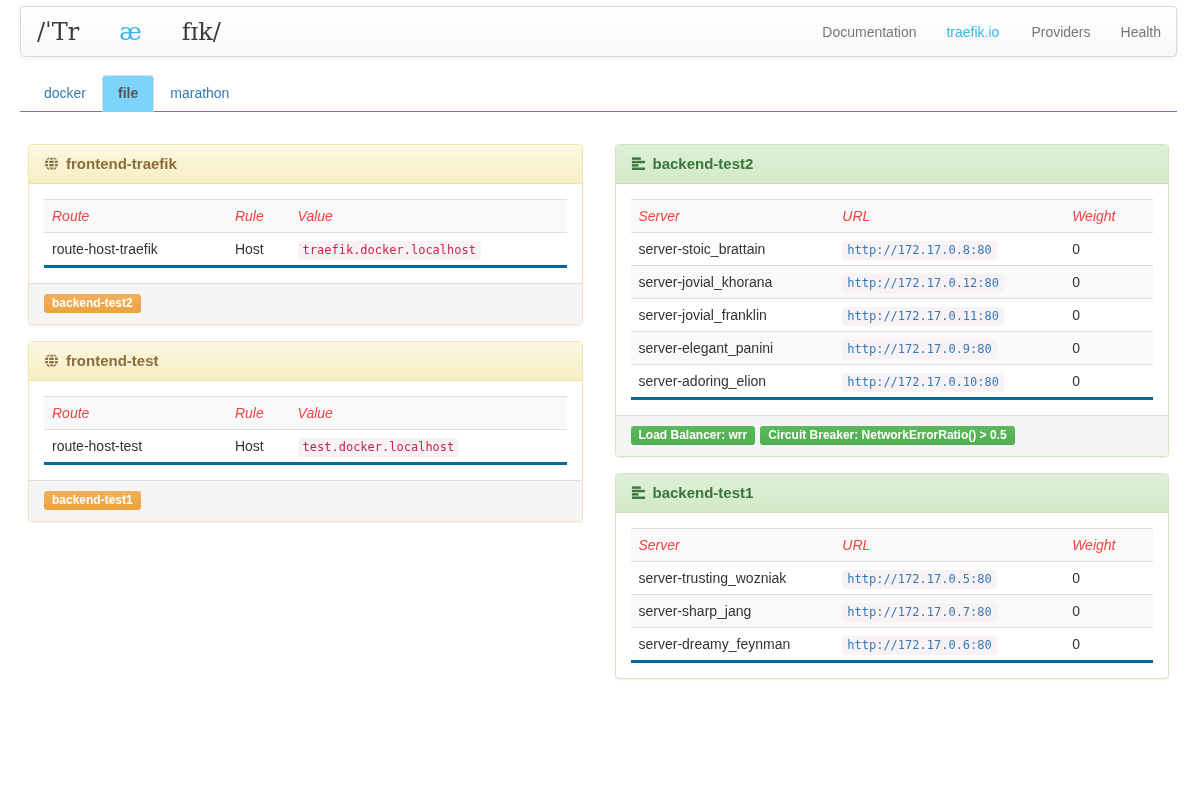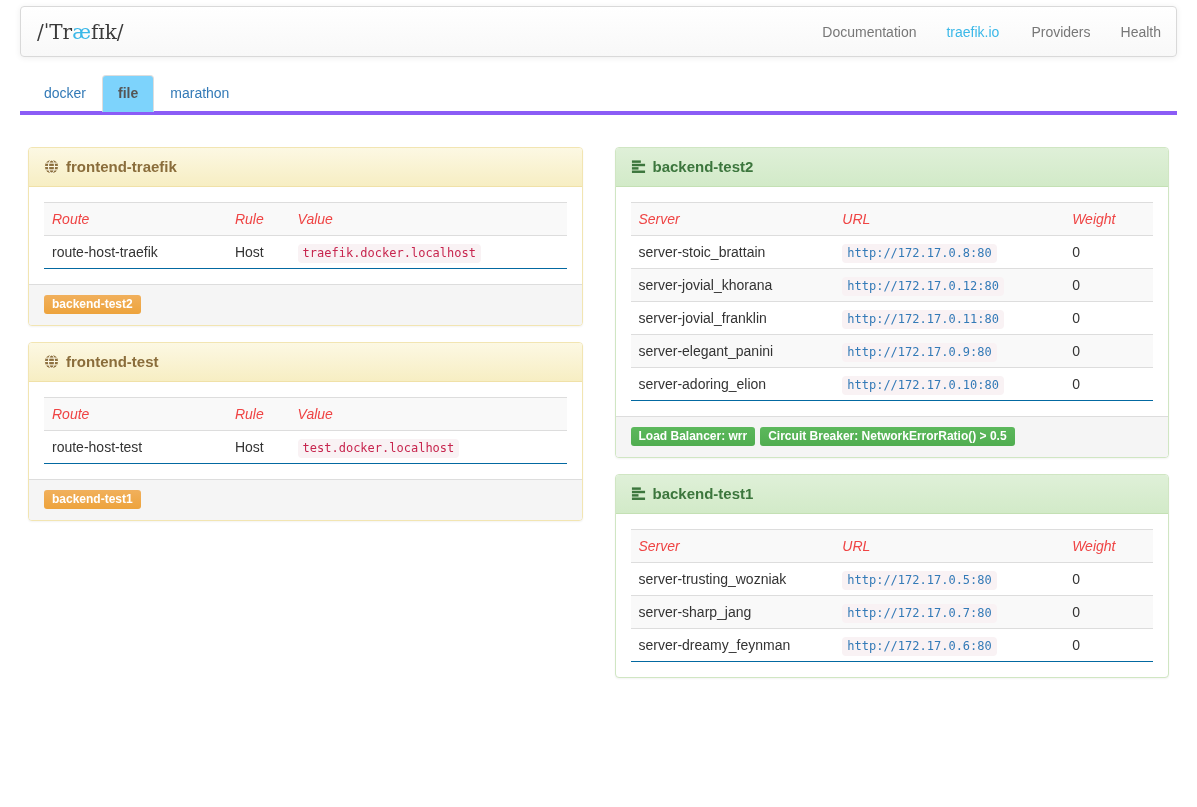--- a/index.html
+++ b/index.html
@@ -18,39 +18,39 @@
     display: flex; align-items: stretch;
     background: linear-gradient(to bottom, #ffffff 0%, #f8f8f8 100%);
     border: 1px solid #d9d9d9;
     border-radius: 4px;
     box-shadow: 0 1px 6px rgba(0,0,0,.07);
   }
   .brand {
     display: flex; align-items: center;
     padding: 0 18px 0 16px;
     font-family: "DejaVu Serif", serif;
-    font-size: 20px; color: #3a3a3a;
-    text-decoration: none; cursor: pointer;
+    font-size: 24px; color: #3a3a3a;
+    text-decoration: none; cursor: pointer; gap: 40px;
   }
   .brand .ae { color: #3bb8e8; }
   .nav-links { display: flex; list-style: none; }
   .nav-links a {
     display: flex; align-items: center;
     padding: 0 15px; height: 100%;
     color: #777; text-decoration: none; cursor: pointer;
   }
   .nav-right { margin-left: auto; padding-right: 2px; }
   .nav-right a.ext { color: #3bb8e8; }
 
   
   .tabs {
     margin: 18px 20px 0;
     display: flex;
     padding-left: 8px;
-    border-bottom: 4px solid #8b5cf6;
+    border-bottom: 1px solid #8b5cf6;
   }
   .tab {
     padding: 9px 15px 10px;
     margin-bottom: -1px;
     color: #337ab7; text-decoration: none; cursor: pointer;
     border: 1px solid transparent;
     border-radius: 4px 4px 0 0;
   }
   .tab.active {
     color: #555; background: #7dd3fc; cursor: default;
@@ -109,21 +109,21 @@
     padding: 8px; text-align: left; vertical-align: middle;
     border-top: 1px solid #ddd;
     overflow: hidden; white-space: nowrap;
   }
   thead th {
     font-style: italic; font-weight: 400; color: #ef4444;
     background: #f9f9f9;
     border-bottom: 1px solid #ddd;
   }
   tbody tr:nth-child(even) td { background: #f9f9f9; }
-  tbody tr:last-child td { border-bottom: 1px solid #0369a1; }
+  tbody tr:last-child td { border-bottom: 3px solid #0369a1; }
 
   
   code {
     font-family: "DejaVu Sans Mono", monospace;
     font-size: 12px;
     padding: 2px 5px 3px;
     background: #f9f2f4;
     border-radius: 4px;
     color: #c7254e;
   }

